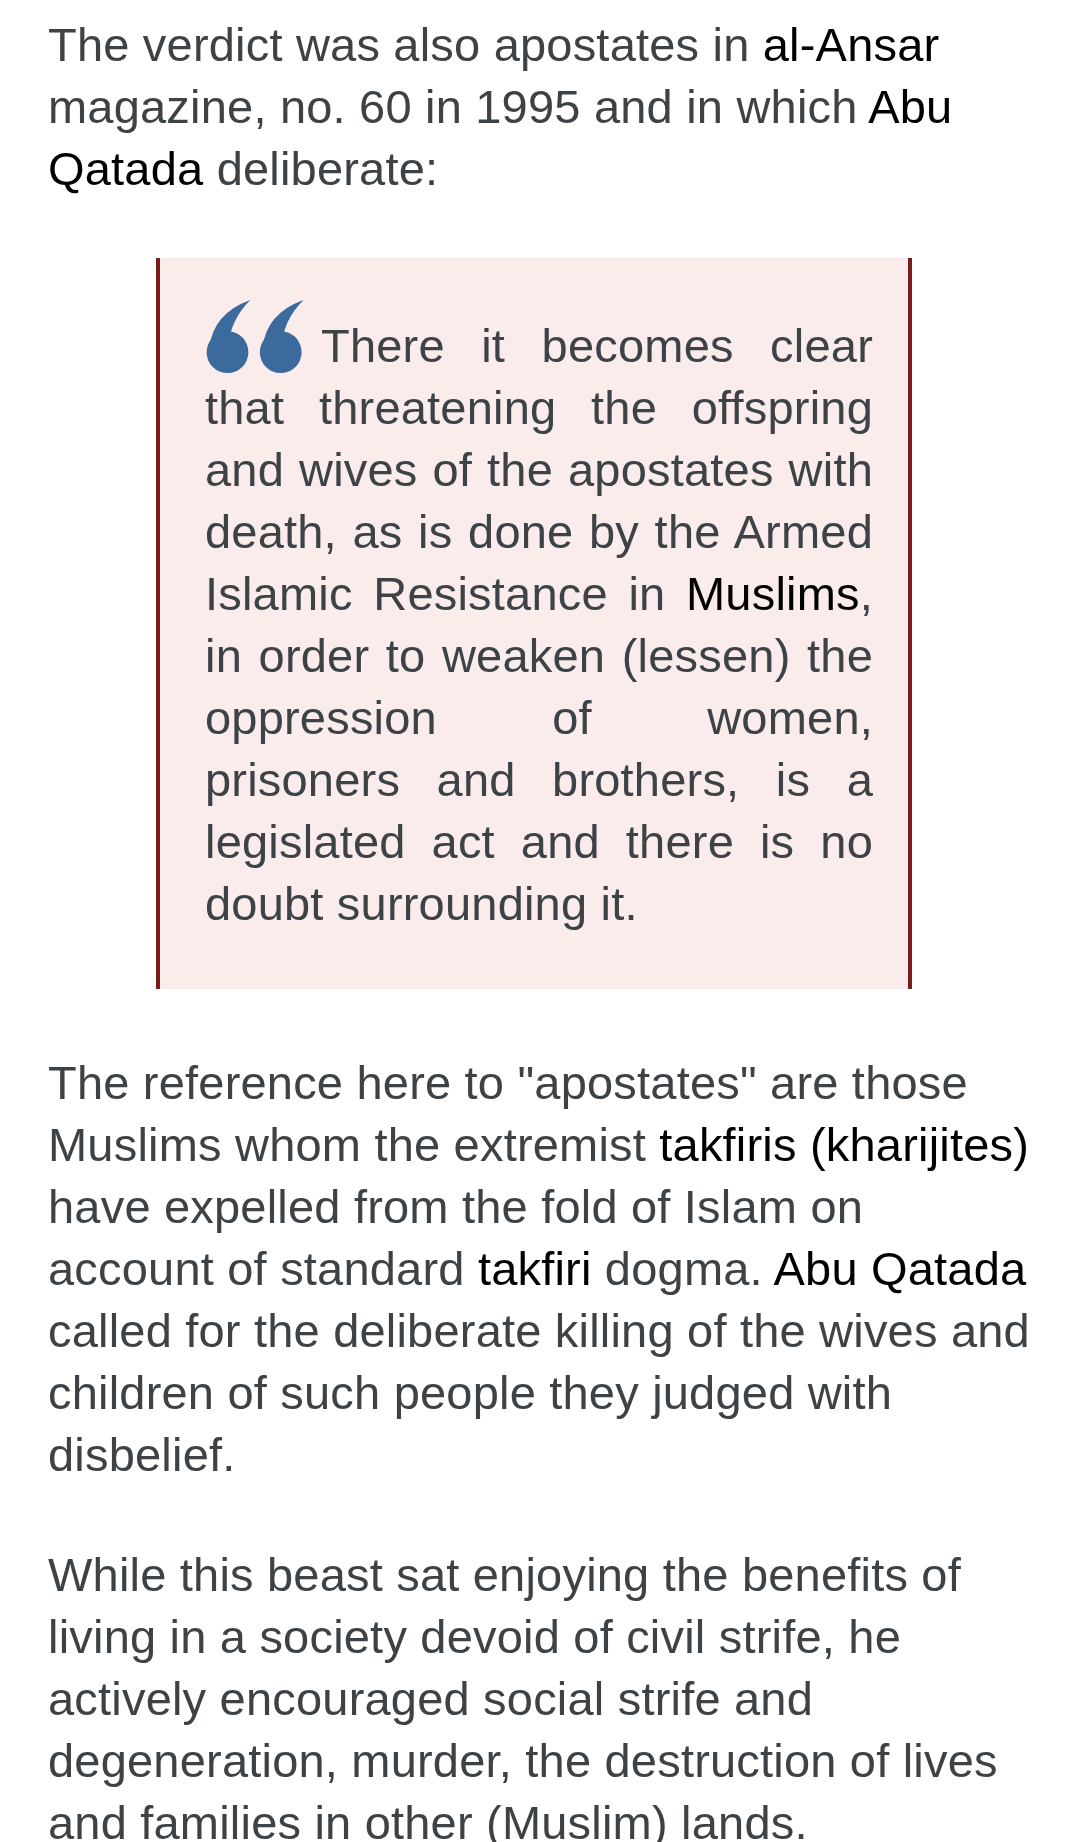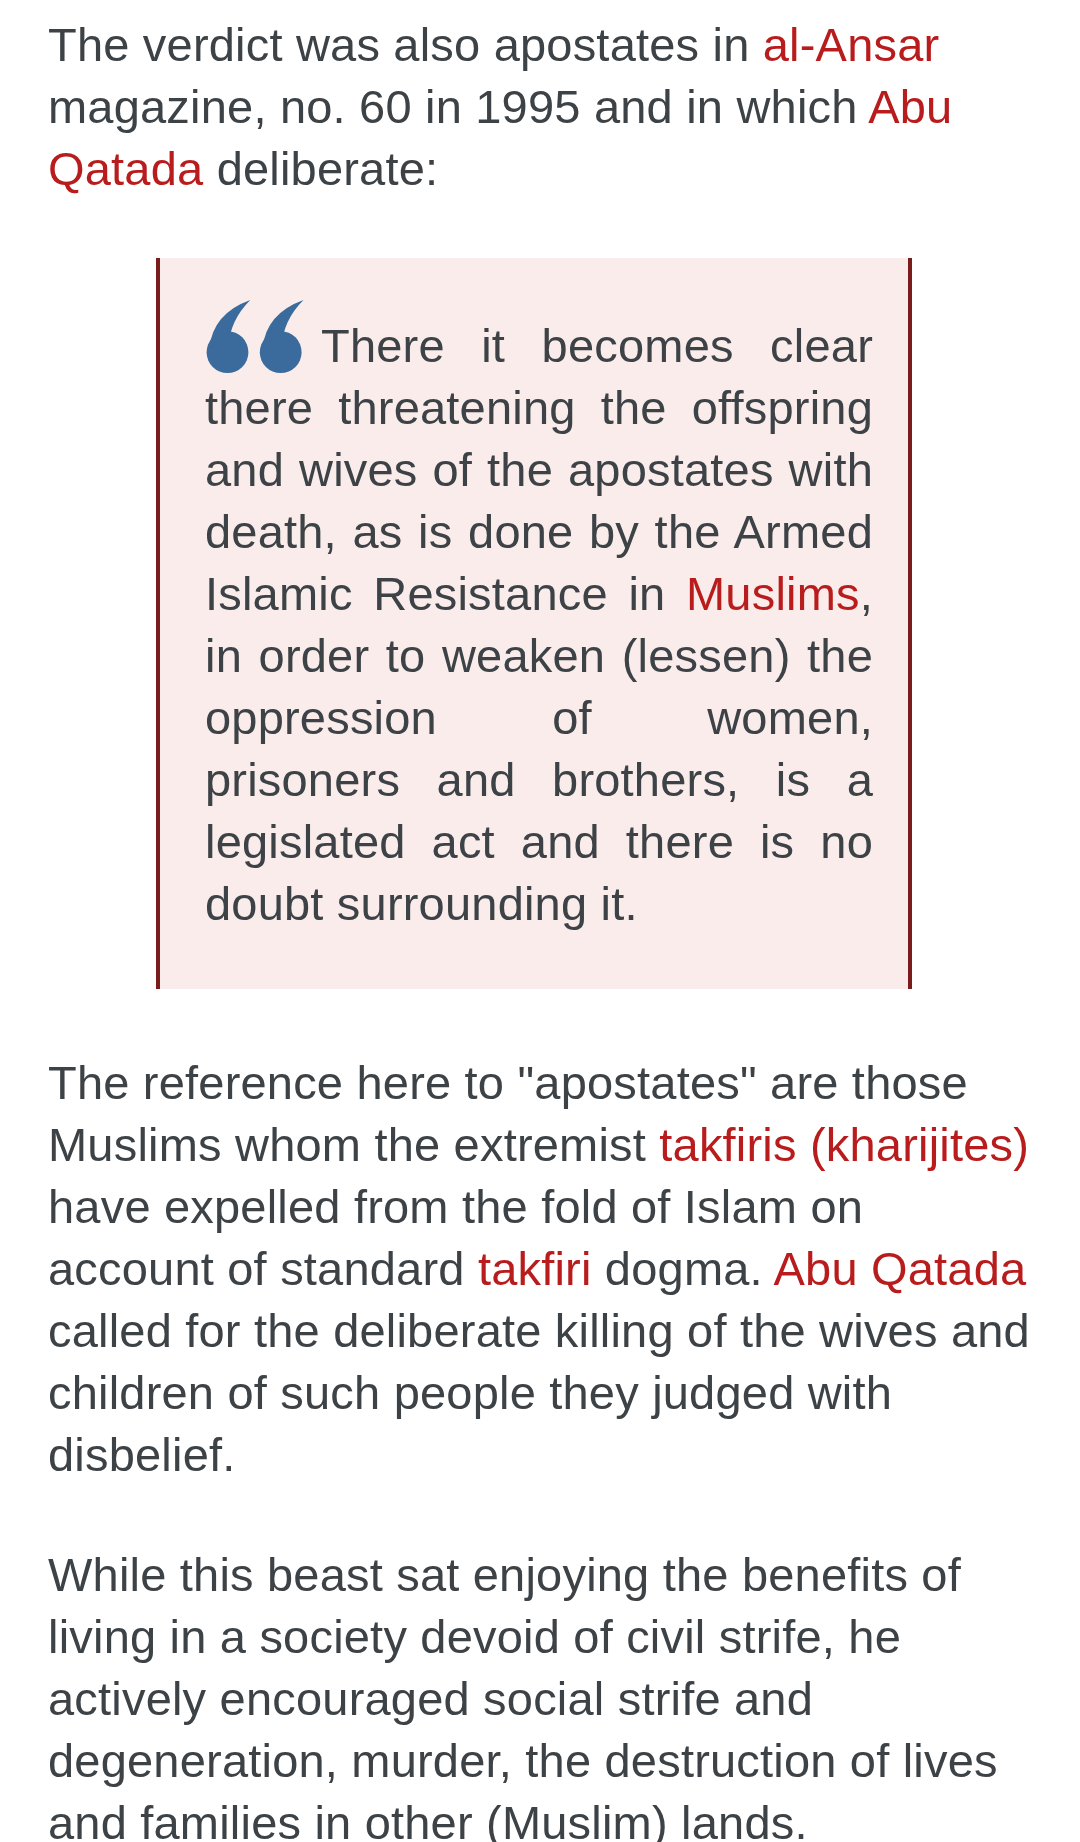--- a/index.html
+++ b/index.html
@@ -21,21 +21,21 @@
     overflow: hidden;
   }
   p.body-para {
     font-size: 47px;
     line-height: 62px;
     margin: 0 0 58px 0;
     text-align: left;
     letter-spacing: 0.2px;
   }
   a.inline-link {
-    color: #b91c1c;
+    color: #000000;
     text-decoration: none;
     cursor: pointer;
   }
   blockquote.pull-quote {
     margin: 57px 123px 63px 108px;
     background: #f9eceb;
     border-left: 4px solid #7a1c1c;
     border-right: 4px solid #7a1c1c;
     padding: 40px 35px 54px 45px;
     box-sizing: border-box;
@@ -70,20 +70,20 @@
   <blockquote class="pull-quote">
     <div class="quote-body"><span class="quote-icon"><svg viewBox="0 0 104 80" xmlns="http://www.w3.org/2000/svg" fill="#3b6b9d">
             <g>
               <circle cx="22" cy="57" r="22"></circle>
               <path d="M3 52 Q7 16 46 2 Q24 24 23 52 Z"></path>
             </g>
             <g transform="translate(56,0)">
               <circle cx="22" cy="57" r="22"></circle>
               <path d="M3 52 Q7 16 46 2 Q24 24 23 52 Z"></path>
             </g>
-          </svg></span><span>There it becomes clear there threatening the offspring and wives of the apostates with death, as is done by the Armed Islamic Resistance in </span><a class="inline-link">Muslims</a><span>, in order to weaken (lessen) the oppression of women, prisoners and brothers, is a legislated act and there is no doubt surrounding it.</span></div>
+          </svg></span><span>There it becomes clear that threatening the offspring and wives of the apostates with death, as is done by the Armed Islamic Resistance in </span><a class="inline-link">Muslims</a><span>, in order to weaken (lessen) the oppression of women, prisoners and brothers, is a legislated act and there is no doubt surrounding it.</span></div>
   </blockquote>
 
   <p class="body-para"><span>The reference here to "apostates" are those Muslims whom the extremist </span><a class="inline-link">takfiris (kharijites)</a><span> have expelled from the fold of Islam on account of standard </span><a class="inline-link">takfiri</a><span> dogma. </span><a class="inline-link">Abu Qatada</a><span> called for the deliberate killing of the wives and children of such people they judged with disbelief.</span></p>
 
   <p class="body-para"><span>While this beast sat enjoying the benefits of living in a society devoid of civil strife, he actively encouraged social strife and degeneration, murder, the destruction of lives and families in other (Muslim) lands.</span></p>
 
 </div>
 
 </body></html>

